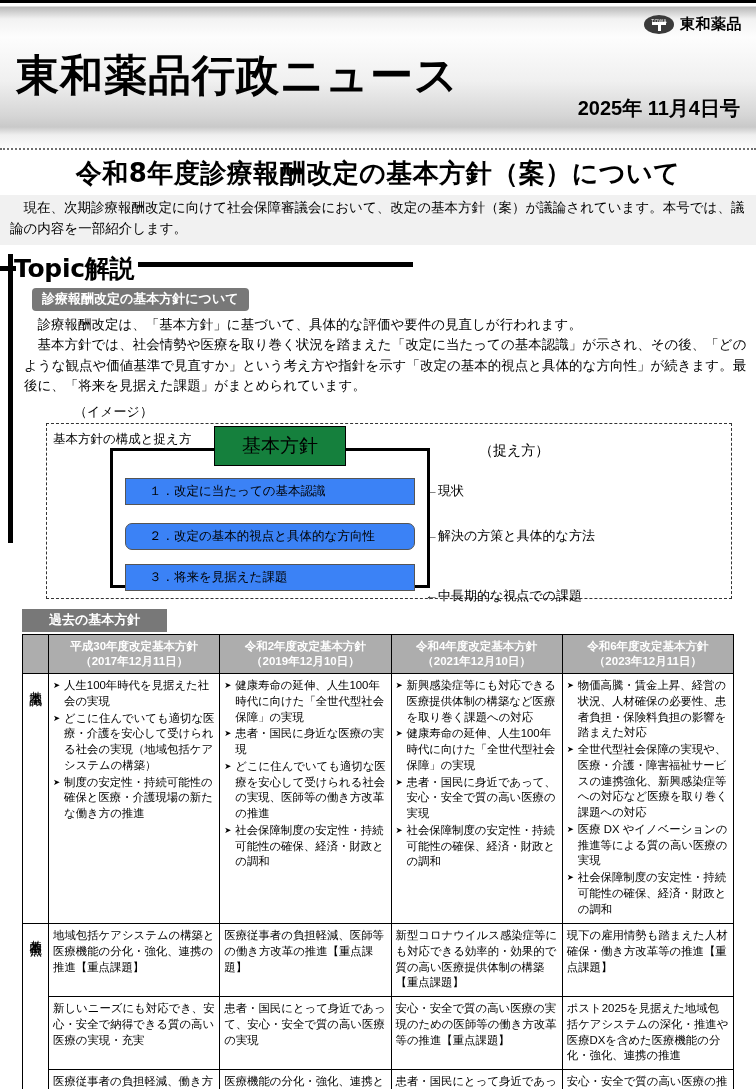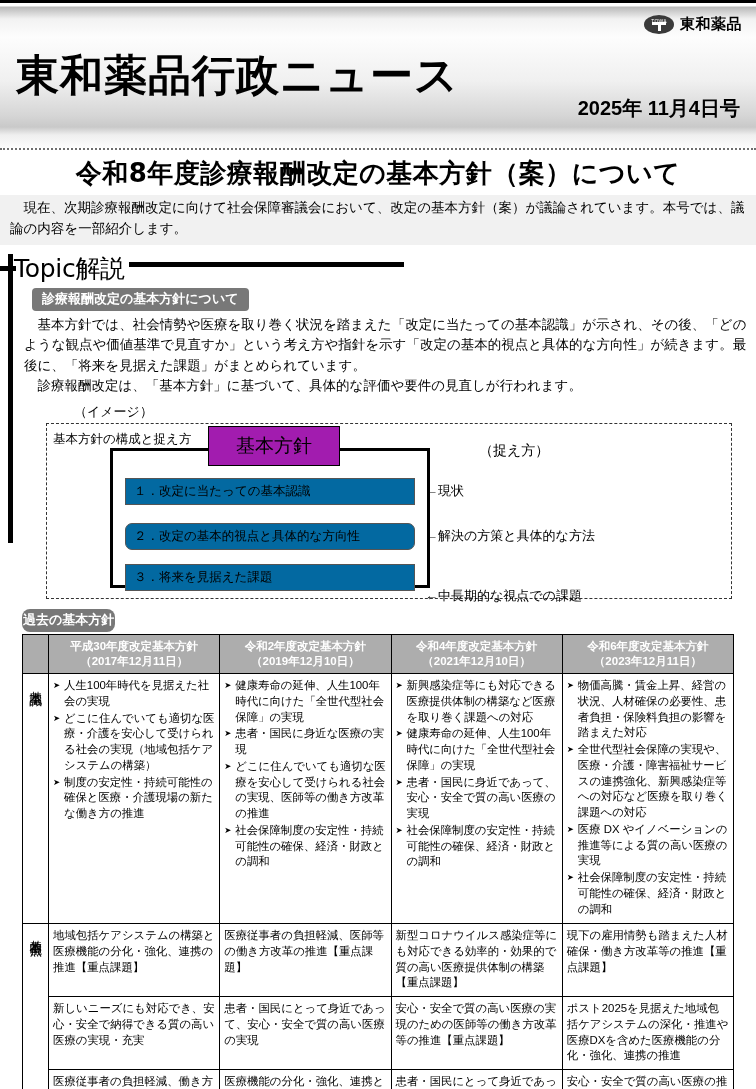--- a/index.html
+++ b/index.html
@@ -107,21 +107,21 @@
   }
   .topic-head {
     display: flex; align-items: center; gap: 0;
     margin-left: -8px;
   }
   .topic-cross {
     width: 16px; height: 5px; background: #000;
     margin-top: 0px; position: relative; left: -8px;
   }
   .topic-label {
-    font-size: 25px; font-weight: normal;
+    font-size: 25px; font-weight: bold;
     font-family: "DejaVu Sans", sans-serif;
     letter-spacing: -.3px;
     margin-left: -10px;
     white-space: nowrap;
   }
   .topic-rule {
     flex: 0 0 275px; height: 5px; background: #000;
     margin-left: 4px; margin-top: -8px;
   }
 
@@ -153,45 +153,45 @@
     height: 176px;
     background: #fff;
   }
   .diagram-title {
     position: absolute;
     left: 6px; top: 7px;
     font-size: 12.5px;
   }
   .policy-box {
     position: absolute;
-    left: 161px; top: 2px;
+    left: 167px; top: 2px;
     width: 132px; height: 40px;
     border: 1.4px solid #000;
-    background: #a21caf;
+    background: #15803d;
     display: flex; align-items: center; justify-content: center;
     font-size: 19px;
     z-index: 3;
   }
   .outer-frame {
     position: absolute;
     left: 63px; top: 24px;
     width: 320px; height: 140px;
     border: 3.5px solid #000;
     background: transparent;
     z-index: 1;
   }
   .inner-item {
     position: absolute;
     left: 78px;
     width: 290px; height: 27px;
     border: 1.4px solid #555;
-    background: #0369a1;
+    background: #3b82f6;
     display: flex; align-items: center;
     font-size: 12.5px;
-    padding-left: 8px;
+    padding-left: 23px;
     z-index: 2;
   }
   .inner-item.i1 { top: 54px; }
   .inner-item.i2 { top: 99px; border-radius: 7px; }
   .inner-item.i3 { top: 140px; }
   .catch-header {
     position: absolute;
     left: 432px; top: 18px;
     font-size: 14px;
   }
@@ -204,22 +204,22 @@
   .catch.c1 { top: 58px; }
   .catch.c2 { top: 103px; }
   .catch.c3 { top: 144px; margin-top: 19px; }
 
   
   .past-chip {
     display: inline-block;
     background: #787878;
     color: #fff;
     font-size: 13px; font-weight: bold;
-    padding: 2px 1px 3px;
-    border-radius: 8px;
+    padding: 2px 27px 3px;
+    border-radius: 0;
     margin: 10px 0 2px 22px;
   }
   table.past {
     border-collapse: collapse;
     width: 712px;
     margin: 0 0 0 22px;
     table-layout: fixed;
   }
   table.past th, table.past td {
     border: 1px solid #000;
@@ -300,22 +300,22 @@
   <div class="topic-bar-vert"></div>
   <div class="topic-head">
     <span class="topic-cross"></span>
     <span class="topic-label">Topic解説</span>
     <span class="topic-rule"></span>
   </div>
 
   <div class="section-chip">診療報酬改定の基本方針について</div>
 
   <div class="body-para">
+    <p>診療報酬改定は、「基本方針」に基づいて、具体的な評価や要件の見直しが行われます。</p>
     <p>基本方針では、社会情勢や医療を取り巻く状況を踏まえた「改定に当たっての基本認識」が示され、その後、「どのような観点や価値基準で見直すか」という考え方や指針を示す「改定の基本的視点と具体的な方向性」が続きます。最後に、「将来を見据えた課題」がまとめられています。</p>
-    <p>診療報酬改定は、「基本方針」に基づいて、具体的な評価や要件の見直しが行われます。</p>
   </div>
 
   
   <div class="img-caption">（イメージ）</div>
   <div class="diagram">
     <div class="diagram-title">基本方針の構成と捉え方</div>
     <div class="policy-box">基本方針</div>
     <div class="outer-frame"></div>
     <div class="inner-item i1">１．改定に当たっての基本認識</div>
     <div class="inner-item i2">２．改定の基本的視点と具体的な方向性</div>

